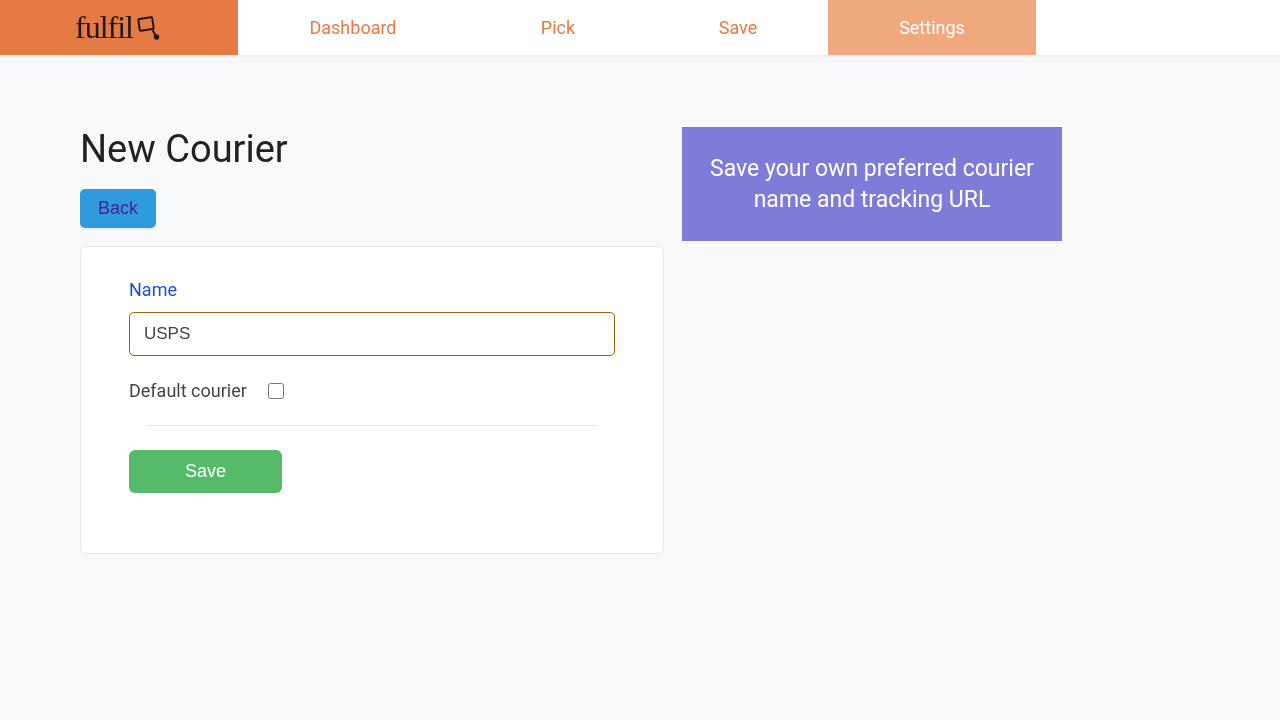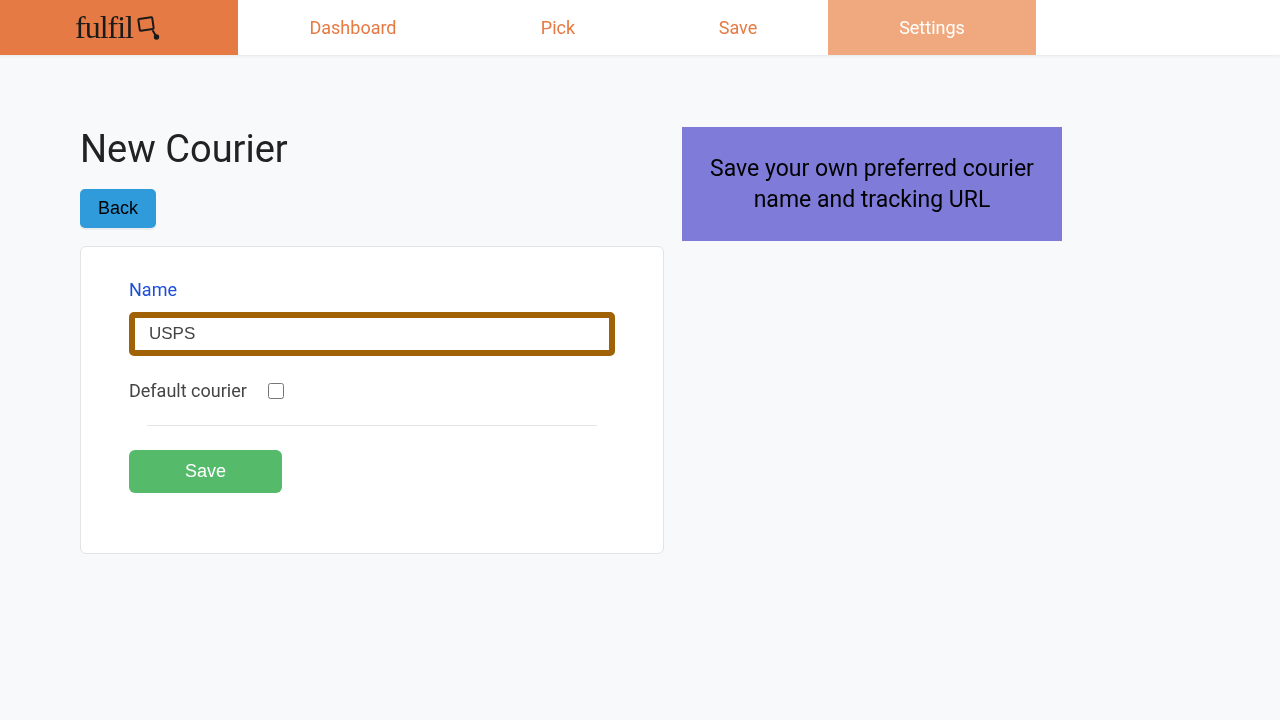--- a/index.html
+++ b/index.html
@@ -73,21 +73,21 @@
     }
     .page-title {
       font-size: 38px;
       font-weight: 400;
       color: #222;
       margin-bottom: 18px;
     }
     .back-btn {
       display: inline-block;
       background: #2f9bdb;
-      color: #000000;
+      color: #4c1d95;
       font-size: 18px;
       padding: 9px 18px;
       border-radius: 5px;
       border: none;
       cursor: pointer;
       margin-bottom: 18px;
       box-shadow: 0 2px 0 rgba(0,0,0,0.05);
     }
     .card {
       background: #fff;
@@ -100,21 +100,21 @@
     }
     .form-label {
       display: block;
       font-size: 18px;
       color: #1d4ed8;
       margin-bottom: 12px;
     }
     .form-input {
       width: 100%;
       height: 44px;
-      border: 6px solid #a16207;
+      border: 1px solid #a16207;
       border-radius: 5px;
       padding: 0 14px;
       font-size: 17px;
       color: #444;
       background: #fff;
     }
     .checkbox-row {
       display: flex;
       align-items: center;
       gap: 21px;
@@ -139,21 +139,21 @@
       border-radius: 6px;
       font-size: 18px;
       padding: 11px 56px;
       cursor: pointer;
     }
     .right-col {
       width: 380px;
     }
     .info-banner {
       background: #7f7bd9;
-      color: #000000;
+      color: #ffffff;
       font-size: 23px;
       text-align: center;
       padding: 26px 28px;
       line-height: 1.35;
     }
   </style>
 </head>
 <body>
 
 <div class="topnav">

